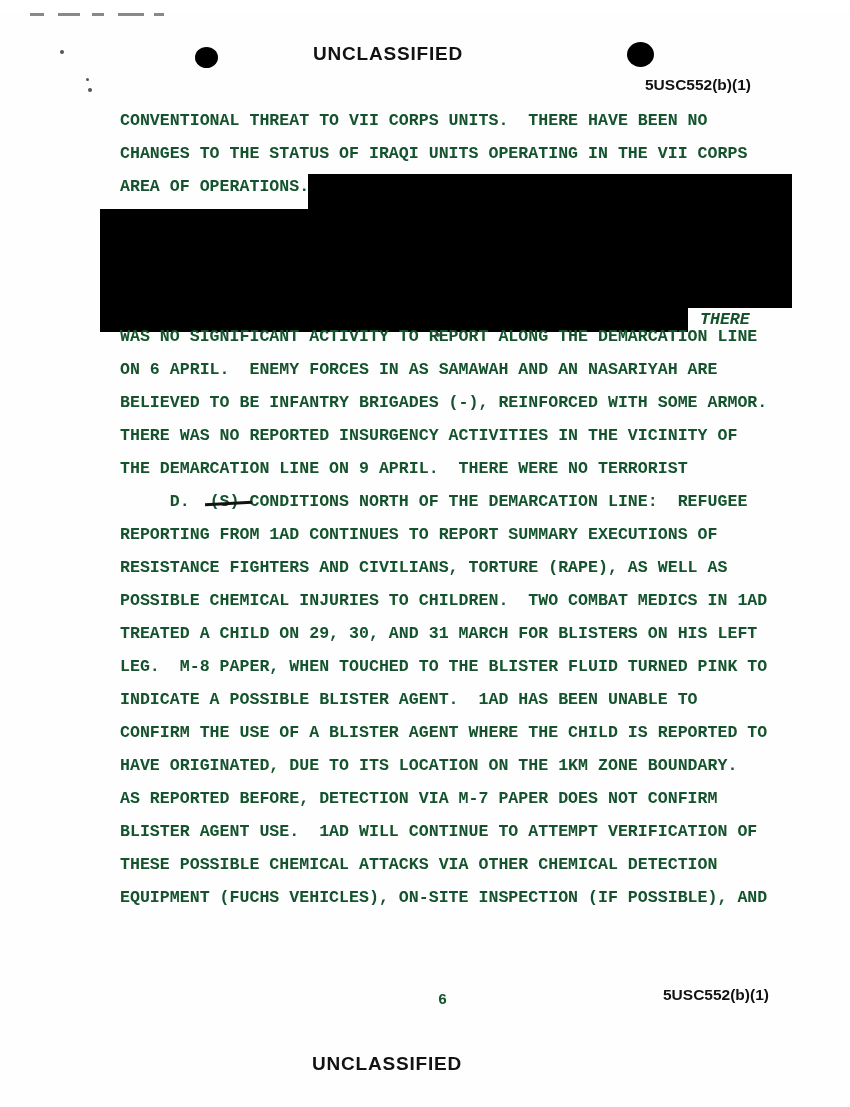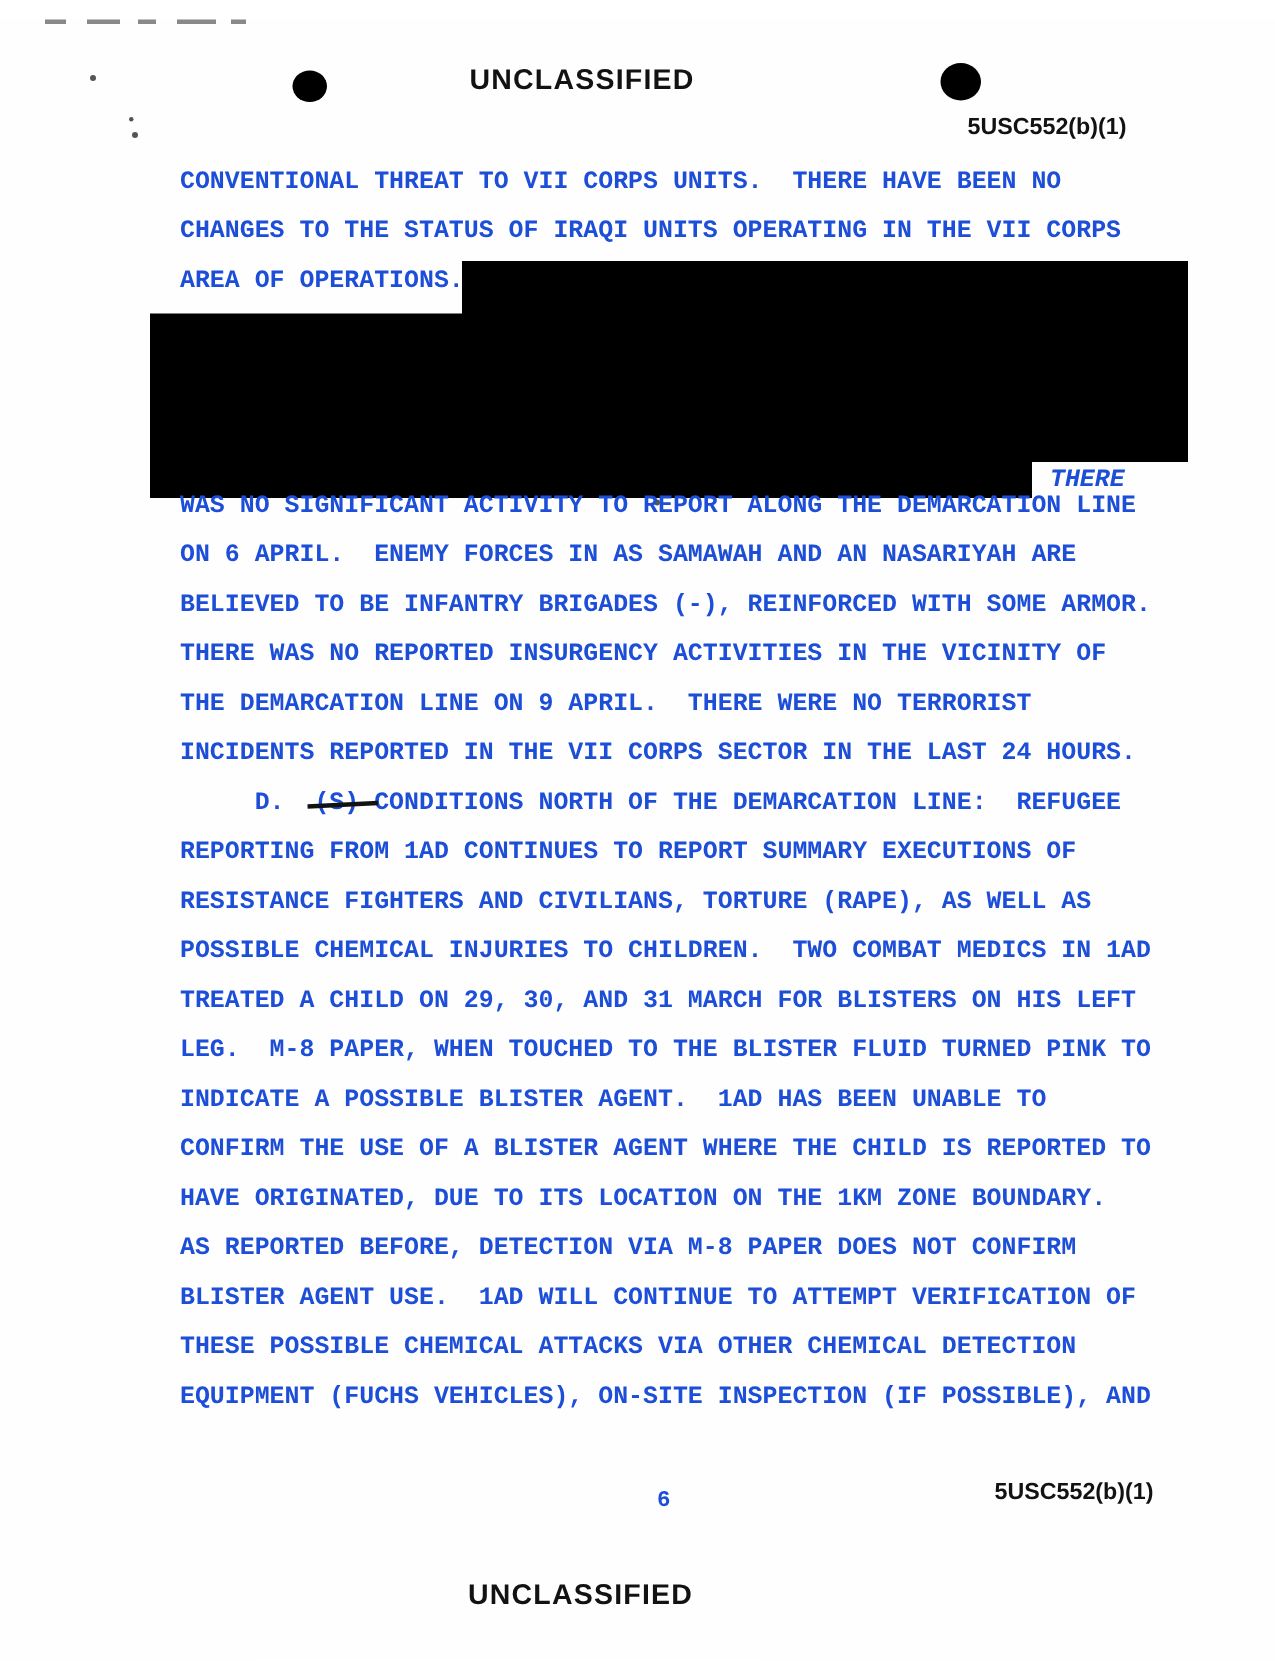--- a/index.html
+++ b/index.html
@@ -11,21 +11,21 @@
   }
   .page {
     position: absolute; inset: 0;
     background: #fefefe;
     margin-top: 12px;
   }
   .mono {
     font-family: "Liberation Mono", "DejaVu Sans Mono", monospace;
     font-weight: 700;
     font-size: 16.6px;
-    color: #1d4ed8;
+    color: #14532d;
   }
   .sans {
     font-family: "Liberation Sans", "DejaVu Sans", sans-serif;
     font-weight: 700;
     color: #121212;
   }
   .line {
     height: 33px;
     line-height: 33px;
     white-space: pre;
@@ -106,31 +106,30 @@
   <div class="redact" id="red-2"></div>
   <div class="redact" id="red-3"></div>
   <div class="mono" id="there-word">THERE</div>
 
   <div class="mono" id="body-b">
     <div class="line">WAS NO SIGNIFICANT ACTIVITY TO REPORT ALONG THE DEMARCATION LINE</div>
     <div class="line">ON 6 APRIL.  ENEMY FORCES IN AS SAMAWAH AND AN NASARIYAH ARE</div>
     <div class="line">BELIEVED TO BE INFANTRY BRIGADES (-), REINFORCED WITH SOME ARMOR.</div>
     <div class="line">THERE WAS NO REPORTED INSURGENCY ACTIVITIES IN THE VICINITY OF</div>
     <div class="line">THE DEMARCATION LINE ON 9 APRIL.  THERE WERE NO TERRORIST</div>
-    <div class="line">INCIDENTS REPORTED IN THE VII CORPS SECTOR IN THE LAST 24 HOURS.</div>
     <div class="line"><span>     D.  </span><span class="struck">(S)</span><span> CONDITIONS NORTH OF THE DEMARCATION LINE:  REFUGEE</span></div>
     <div class="line">REPORTING FROM 1AD CONTINUES TO REPORT SUMMARY EXECUTIONS OF</div>
     <div class="line">RESISTANCE FIGHTERS AND CIVILIANS, TORTURE (RAPE), AS WELL AS</div>
     <div class="line">POSSIBLE CHEMICAL INJURIES TO CHILDREN.  TWO COMBAT MEDICS IN 1AD</div>
     <div class="line">TREATED A CHILD ON 29, 30, AND 31 MARCH FOR BLISTERS ON HIS LEFT</div>
     <div class="line">LEG.  M-8 PAPER, WHEN TOUCHED TO THE BLISTER FLUID TURNED PINK TO</div>
     <div class="line">INDICATE A POSSIBLE BLISTER AGENT.  1AD HAS BEEN UNABLE TO</div>
     <div class="line">CONFIRM THE USE OF A BLISTER AGENT WHERE THE CHILD IS REPORTED TO</div>
     <div class="line">HAVE ORIGINATED, DUE TO ITS LOCATION ON THE 1KM ZONE BOUNDARY.</div>
-    <div class="line">AS REPORTED BEFORE, DETECTION VIA M-8 PAPER DOES NOT CONFIRM</div>
+    <div class="line">AS REPORTED BEFORE, DETECTION VIA M-7 PAPER DOES NOT CONFIRM</div>
     <div class="line">BLISTER AGENT USE.  1AD WILL CONTINUE TO ATTEMPT VERIFICATION OF</div>
     <div class="line">THESE POSSIBLE CHEMICAL ATTACKS VIA OTHER CHEMICAL DETECTION</div>
     <div class="line">EQUIPMENT (FUCHS VEHICLES), ON-SITE INSPECTION (IF POSSIBLE), AND</div>
   </div>
 
   <div class="mono" id="page-number">6</div>
   <div class="sans" id="exemption-bottom">5USC552(b)(1)</div>
   <div class="sans" id="title-bottom">UNCLASSIFIED</div>
 
 </div>

